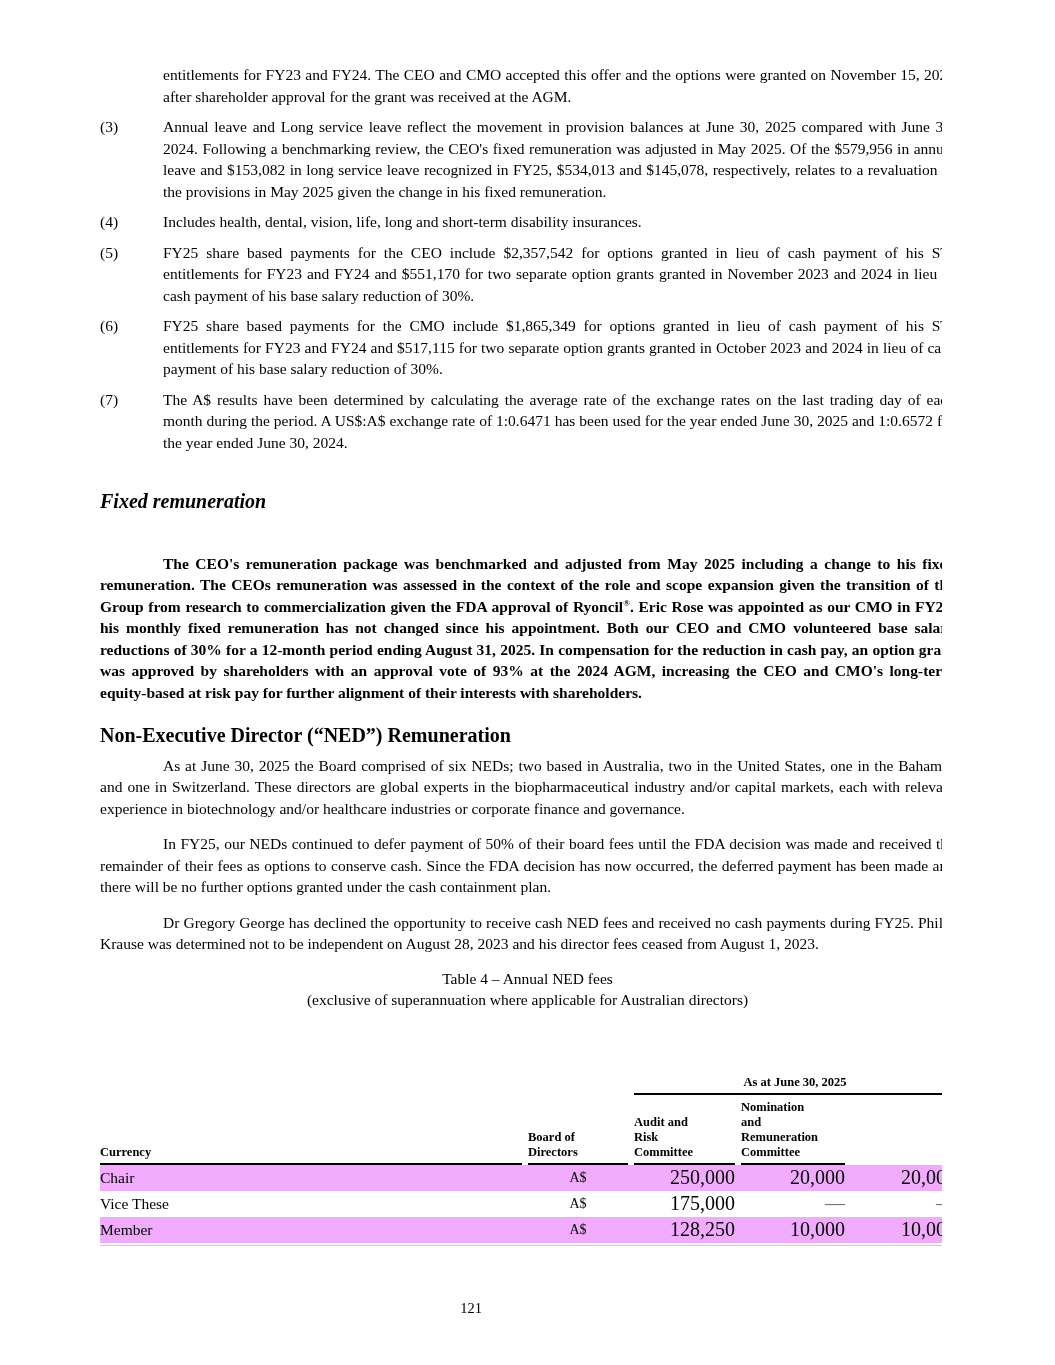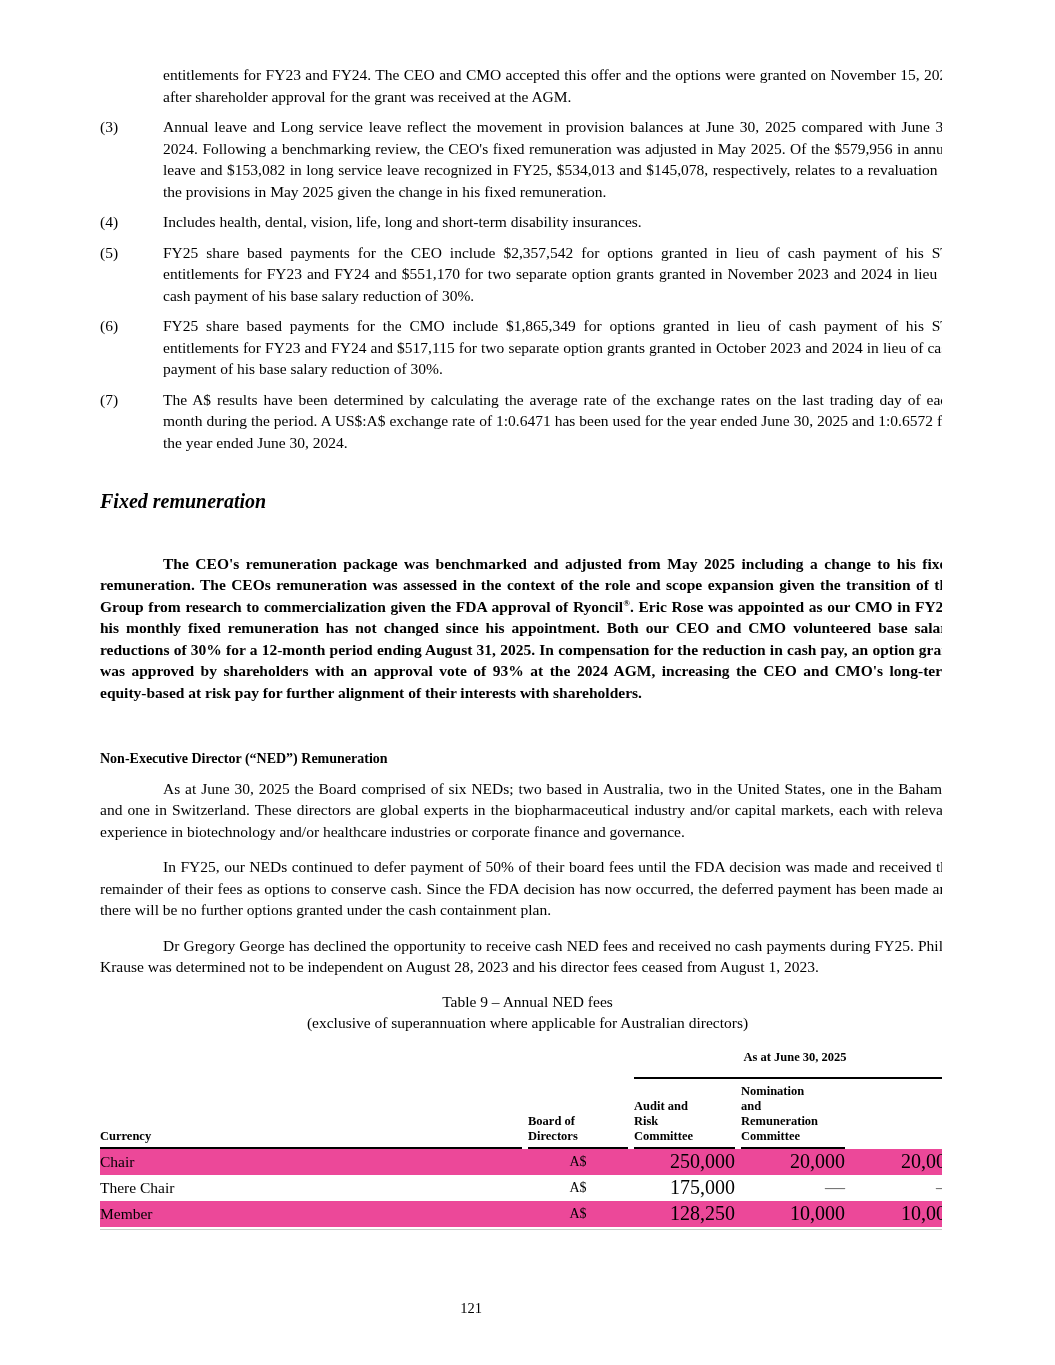--- a/index.html
+++ b/index.html
@@ -26,23 +26,23 @@
   .footnote { display: flex; margin-top: 9px; }
   .fn-num { flex: 0 0 63px; }
   .fn-text { flex: 1 1 auto; text-align: justify; }
   .h-fixed {
     margin-top: 38px;
     font-weight: bold;
     font-style: italic;
     font-size: 20px;
   }
   .h-ned {
-    margin-top: 45px;
+    margin-top: 22px;
     font-weight: bold;
-    font-size: 14px;
+    font-size: 20px;
   }
   .indent { text-indent: 63px; }
   .fixed-para { margin-top: 40px; font-weight: bold; }
   .ned1 { margin-top: 8px; }
   .ned-p { margin-top: 14px; }
   sup.reg { font-size: 9px; vertical-align: super; line-height: 0; }
 
   .table-title { margin-top: 13px; text-align: center; }
   .table-title div { margin: 0; }
 
@@ -54,35 +54,36 @@
   }
   .cell { min-width: 0; }
   .span-left { grid-column: 1 / 3; }
   .span-head {
     grid-column: 3 / 6;
     text-align: center;
     font-weight: bold;
     font-size: 12.5px;
     line-height: 15px;
     border-bottom: 2px solid #000;
-    padding-bottom: 12px;
+    padding-bottom: 3px;
+    margin-top: 48px;
   }
   .thead-cols { margin-top: 5px; align-items: end; }
   .colhead {
     font-weight: bold;
     font-size: 12.5px;
     line-height: 15px;
     text-align: left;
     white-space: pre-line;
     border-bottom: 2px solid #000;
     padding-bottom: 3px;
   }
   .colhead.pos-head { text-align: left; border-bottom: none; }
   .drow { height: 26px; align-items: center; }
-  .shaded { background: #ec4899; }
+  .shaded { background: #f0abfc; }
   .pos-cell { font-size: 15.5px; }
   .cur-cell { text-align: center; font-size: 14px; }
   .num-cell { text-align: right; font-size: 20px; }
   .dash { color: #6f6f6f; }
 
   .page-number {
     position: absolute;
     top: 1300px;
     left: 0;
     width: 100%;
@@ -123,21 +124,21 @@
 
     <p class="fixed-para just indent"><span>The CEO's remuneration package was benchmarked and adjusted from May 2025 including a change to his fixed remuneration. The CEOs remuneration was assessed in the context of the role and scope expansion given the transition of the Group from research to commercialization given the FDA approval of Ryoncil</span><sup class="reg">®</sup><span>. Eric Rose was appointed as our CMO in FY22, his monthly fixed remuneration has not changed since his appointment.  Both our CEO and CMO volunteered base salary reductions of 30% for a 12-month period ending August 31, 2025. In compensation for the reduction in cash pay, an option grant was approved by shareholders with an approval vote of 93% at the 2024 AGM, increasing the CEO and CMO's long-term equity-based at risk pay for further alignment of their interests with shareholders.</span></p>
 
     <div class="h-ned">Non-Executive Director (“NED”) Remuneration</div>
 
     <p class="ned1 just indent">As at June 30, 2025 the Board comprised of six NEDs; two based in Australia, two in the United States, one in the Bahamas and one in Switzerland. These directors are global experts in the biopharmaceutical industry and/or capital markets, each with relevant experience in biotechnology and/or healthcare industries or corporate finance and governance.</p>
     <p class="ned-p just indent">In FY25, our NEDs continued to defer payment of 50% of their board fees until the FDA decision was made and received the remainder of their fees as options to conserve cash.  Since the FDA decision has now occurred, the deferred payment has been made and there will be no further options granted under the cash containment plan.</p>
     <p class="ned-p just indent">Dr Gregory George has declined the opportunity to receive cash NED fees and received no cash payments during FY25.  Philip Krause was determined not to be independent on August 28, 2023 and his director fees ceased from August 1, 2023.</p>
 
     <div class="table-title">
-      <div>Table 9 – Annual NED fees</div>
+      <div>Table 4 – Annual NED fees</div>
       <div>(exclusive of superannuation where applicable for Australian directors)</div>
     </div>
 
     <div class="ned-table">
       <div class="trow">
         <div class="cell span-left"></div>
         <div class="cell span-head">As at June 30, 2025</div>
       </div>
       <div class="trow thead-cols">
         <div class="cell colhead">Currency</div>
@@ -153,21 +154,21 @@
       </div>
 
       <div class="trow drow shaded">
         <div class="cell pos-cell">Chair</div>
         <div class="cell cur-cell">A$</div>
         <div class="cell num-cell">250,000</div>
         <div class="cell num-cell">20,000</div>
         <div class="cell num-cell">20,000</div>
       </div>
       <div class="trow drow">
-        <div class="cell pos-cell">There Chair</div>
+        <div class="cell pos-cell">Vice These</div>
         <div class="cell cur-cell">A$</div>
         <div class="cell num-cell">175,000</div>
         <div class="cell num-cell dash">—</div>
         <div class="cell num-cell dash">—</div>
       </div>
       <div class="trow drow shaded">
         <div class="cell pos-cell">Member</div>
         <div class="cell cur-cell">A$</div>
         <div class="cell num-cell">128,250</div>
         <div class="cell num-cell">10,000</div>

